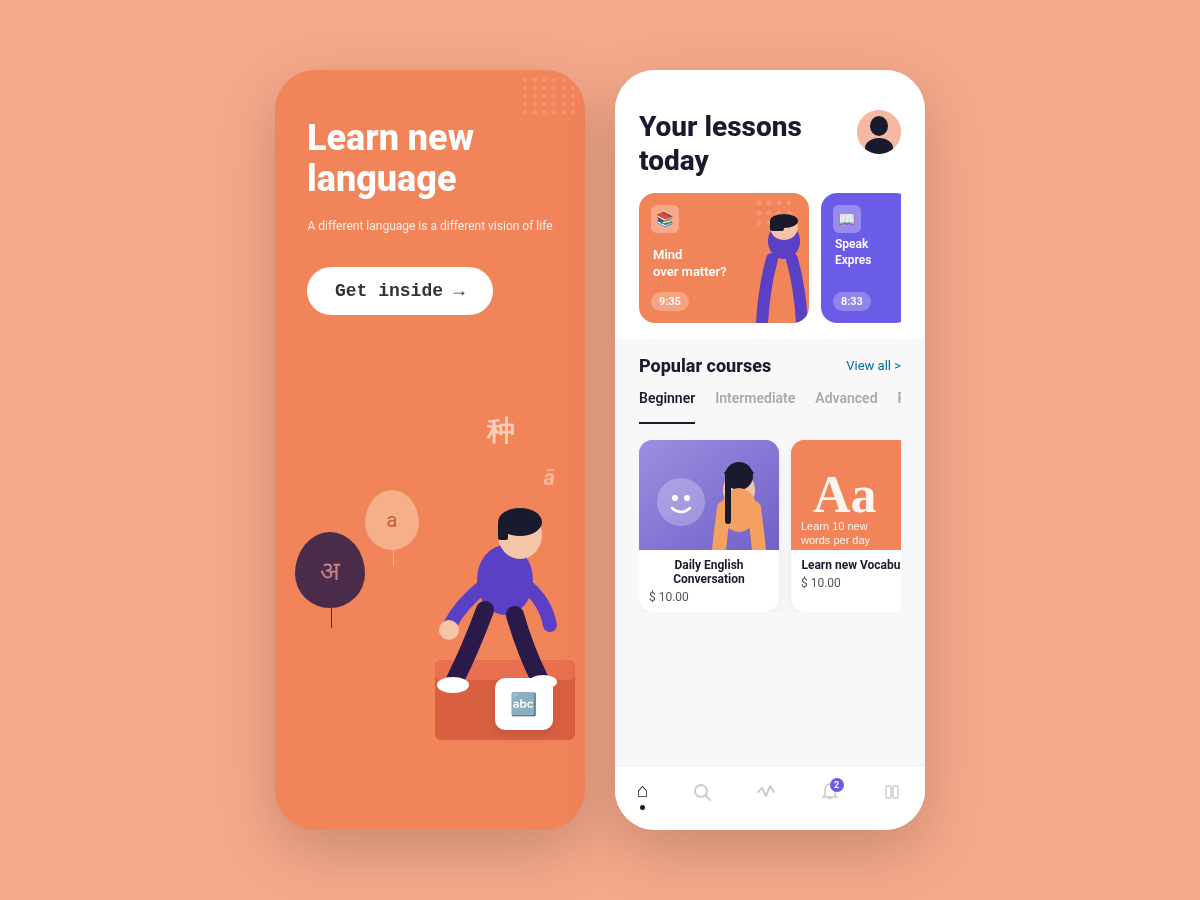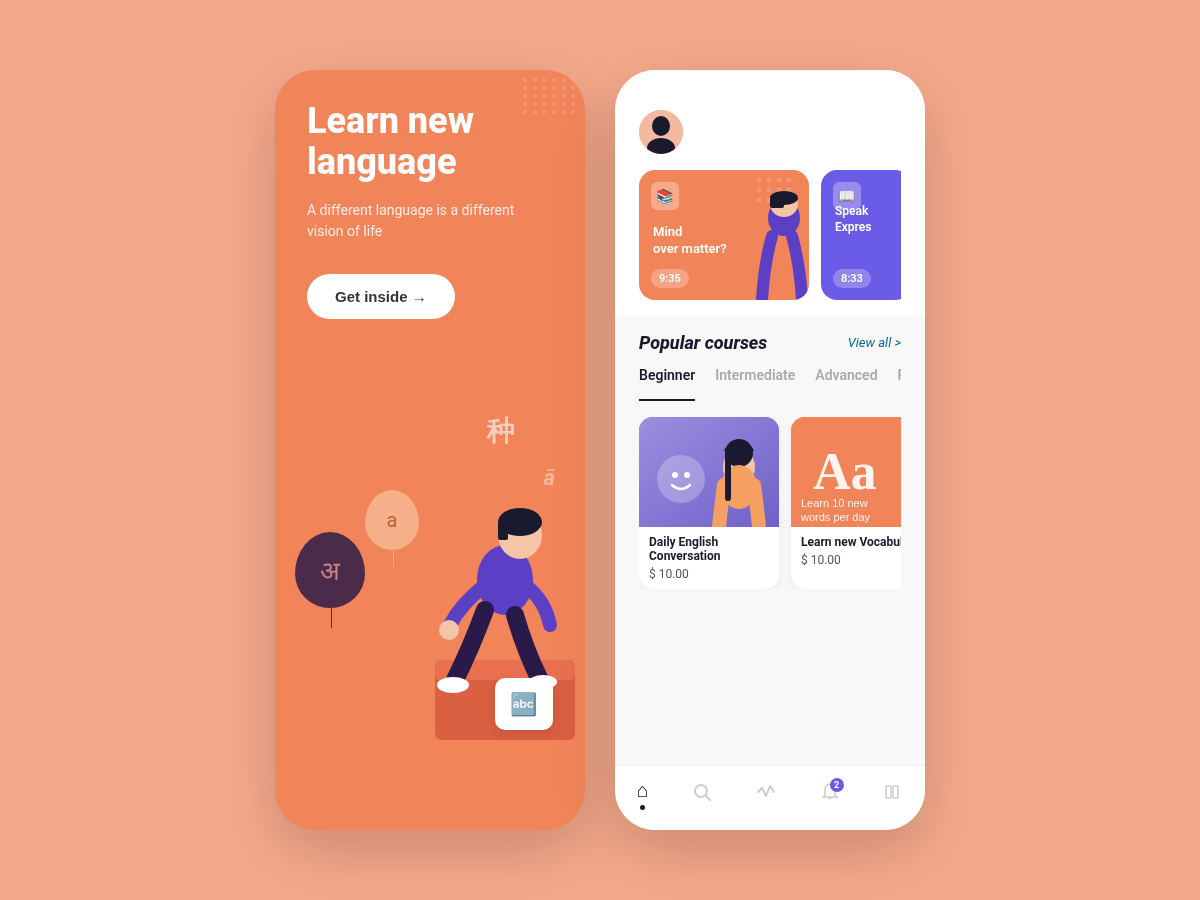--- a/index.html
+++ b/index.html
@@ -23,49 +23,51 @@
       overflow: hidden;
       position: relative;
       box-shadow: 0 20px 60px rgba(0,0,0,0.18);
     }
 
     
     .phone-left {
       background-color: #f2845a;
     }
     .phone-left .content {
-      padding: 31px 32px 0;
+      padding: 48px 32px 0;
       position: relative;
       height: 100%;
     }
     .phone-left .hero-title {
       font-size: 36px;
       font-weight: 800;
       color: #fff;
       line-height: 1.15;
       margin-bottom: 16px;
     }
     .phone-left .hero-sub {
-      font-size: 14px;
+      font-size: 12px;
       color: rgba(255,255,255,0.85);
       line-height: 1.5;
       margin-bottom: 32px;
+      text-align: center;
     }
     .phone-left .get-inside-btn {
       background: #fff;
       border: none;
       border-radius: 30px;
       padding: 14px 28px;
-      font-size: 15px;
+      font-size: 18px;
       font-weight: 600;
       color: #333;
       cursor: pointer;
       display: inline-flex;
       align-items: center;
       gap: 8px;
+      font-family: Liberation Mono, monospace;
     }
 
     
     .illustration {
       position: absolute;
       bottom: 0;
       left: 0;
       right: 0;
       height: 420px;
     }
@@ -275,21 +277,20 @@
     .popular-section {
       padding: 16px 24px 0;
       background: #f8f8f8;
       flex: 1;
     }
     .section-header {
       display: flex;
       align-items: center;
       justify-content: space-between;
       margin-bottom: 14px;
-      font-style: italic;
     }
     .section-title {
       font-size: 18px;
       font-weight: 800;
       color: #1a1a2e;
     }
     .view-all {
       font-size: 13px;
       color: #0369a1;
       cursor: pointer;
@@ -342,20 +343,21 @@
     .course-card-thumb-orange { background: #f2845a; }
 
     .course-card-info {
       padding: 8px 10px;
     }
     .course-card-name {
       font-size: 12px;
       font-weight: 700;
       color: #1a1a2e;
       margin-bottom: 4px;
+      text-align: center;
     }
     .course-card-price {
       font-size: 12px;
       color: #555;
     }
 
     
     .bottom-nav {
       background: #fff;
       border-top: 1px solid #eee;
@@ -512,20 +514,21 @@
       </div>
 
     </div>
   </div>
 </div>
 
 <div class="phone phone-right">
   <div class="content">
 
     <div class="right-header">
+      <h1 class="title">Your lessons today</h1>
       <div class="avatar-circle">
         <svg width="44" height="44" viewBox="0 0 44 44">
           <circle cx="22" cy="22" r="22" fill="#f5b8a0"></circle>
 
           <ellipse cx="22" cy="16" rx="9" ry="10" fill="#1a1a2e"></ellipse>
           <ellipse cx="22" cy="38" rx="14" ry="10" fill="#1a1a2e"></ellipse>
         </svg>
       </div>
     </div>
 
@@ -561,21 +564,21 @@
               <rect x="36" y="8" width="14" height="10" fill="#1a1a2e" rx="2"></rect>
               <ellipse cx="50" cy="8" rx="14" ry="7" fill="#1a1a2e"></ellipse>
               <path d="M38 46 Q30 75 28 110" stroke="#5b3fc4" stroke-width="12" fill="none" stroke-linecap="round"></path>
               <path d="M58 46 Q66 75 68 110" stroke="#5b3fc4" stroke-width="12" fill="none" stroke-linecap="round"></path>
             </svg>
           </div>
         </div>
 
         <div class="lesson-card lesson-card-purple" style="width:90px;">
           <div class="book-icon">📖</div>
-          <div class="card-label" style="top:34px;font-size:12px;">Speak<br>Expres</div>
+          <div class="card-label" style="top:44px;font-size:12px;">Speak<br>Expres</div>
           <div class="duration-badge">8:33</div>
         </div>
 
       </div>
     </div>
 
     <div class="popular-section">
       <div class="section-header">
         <span class="section-title">Popular courses</span>
         <span class="view-all">View all &gt;</span>

